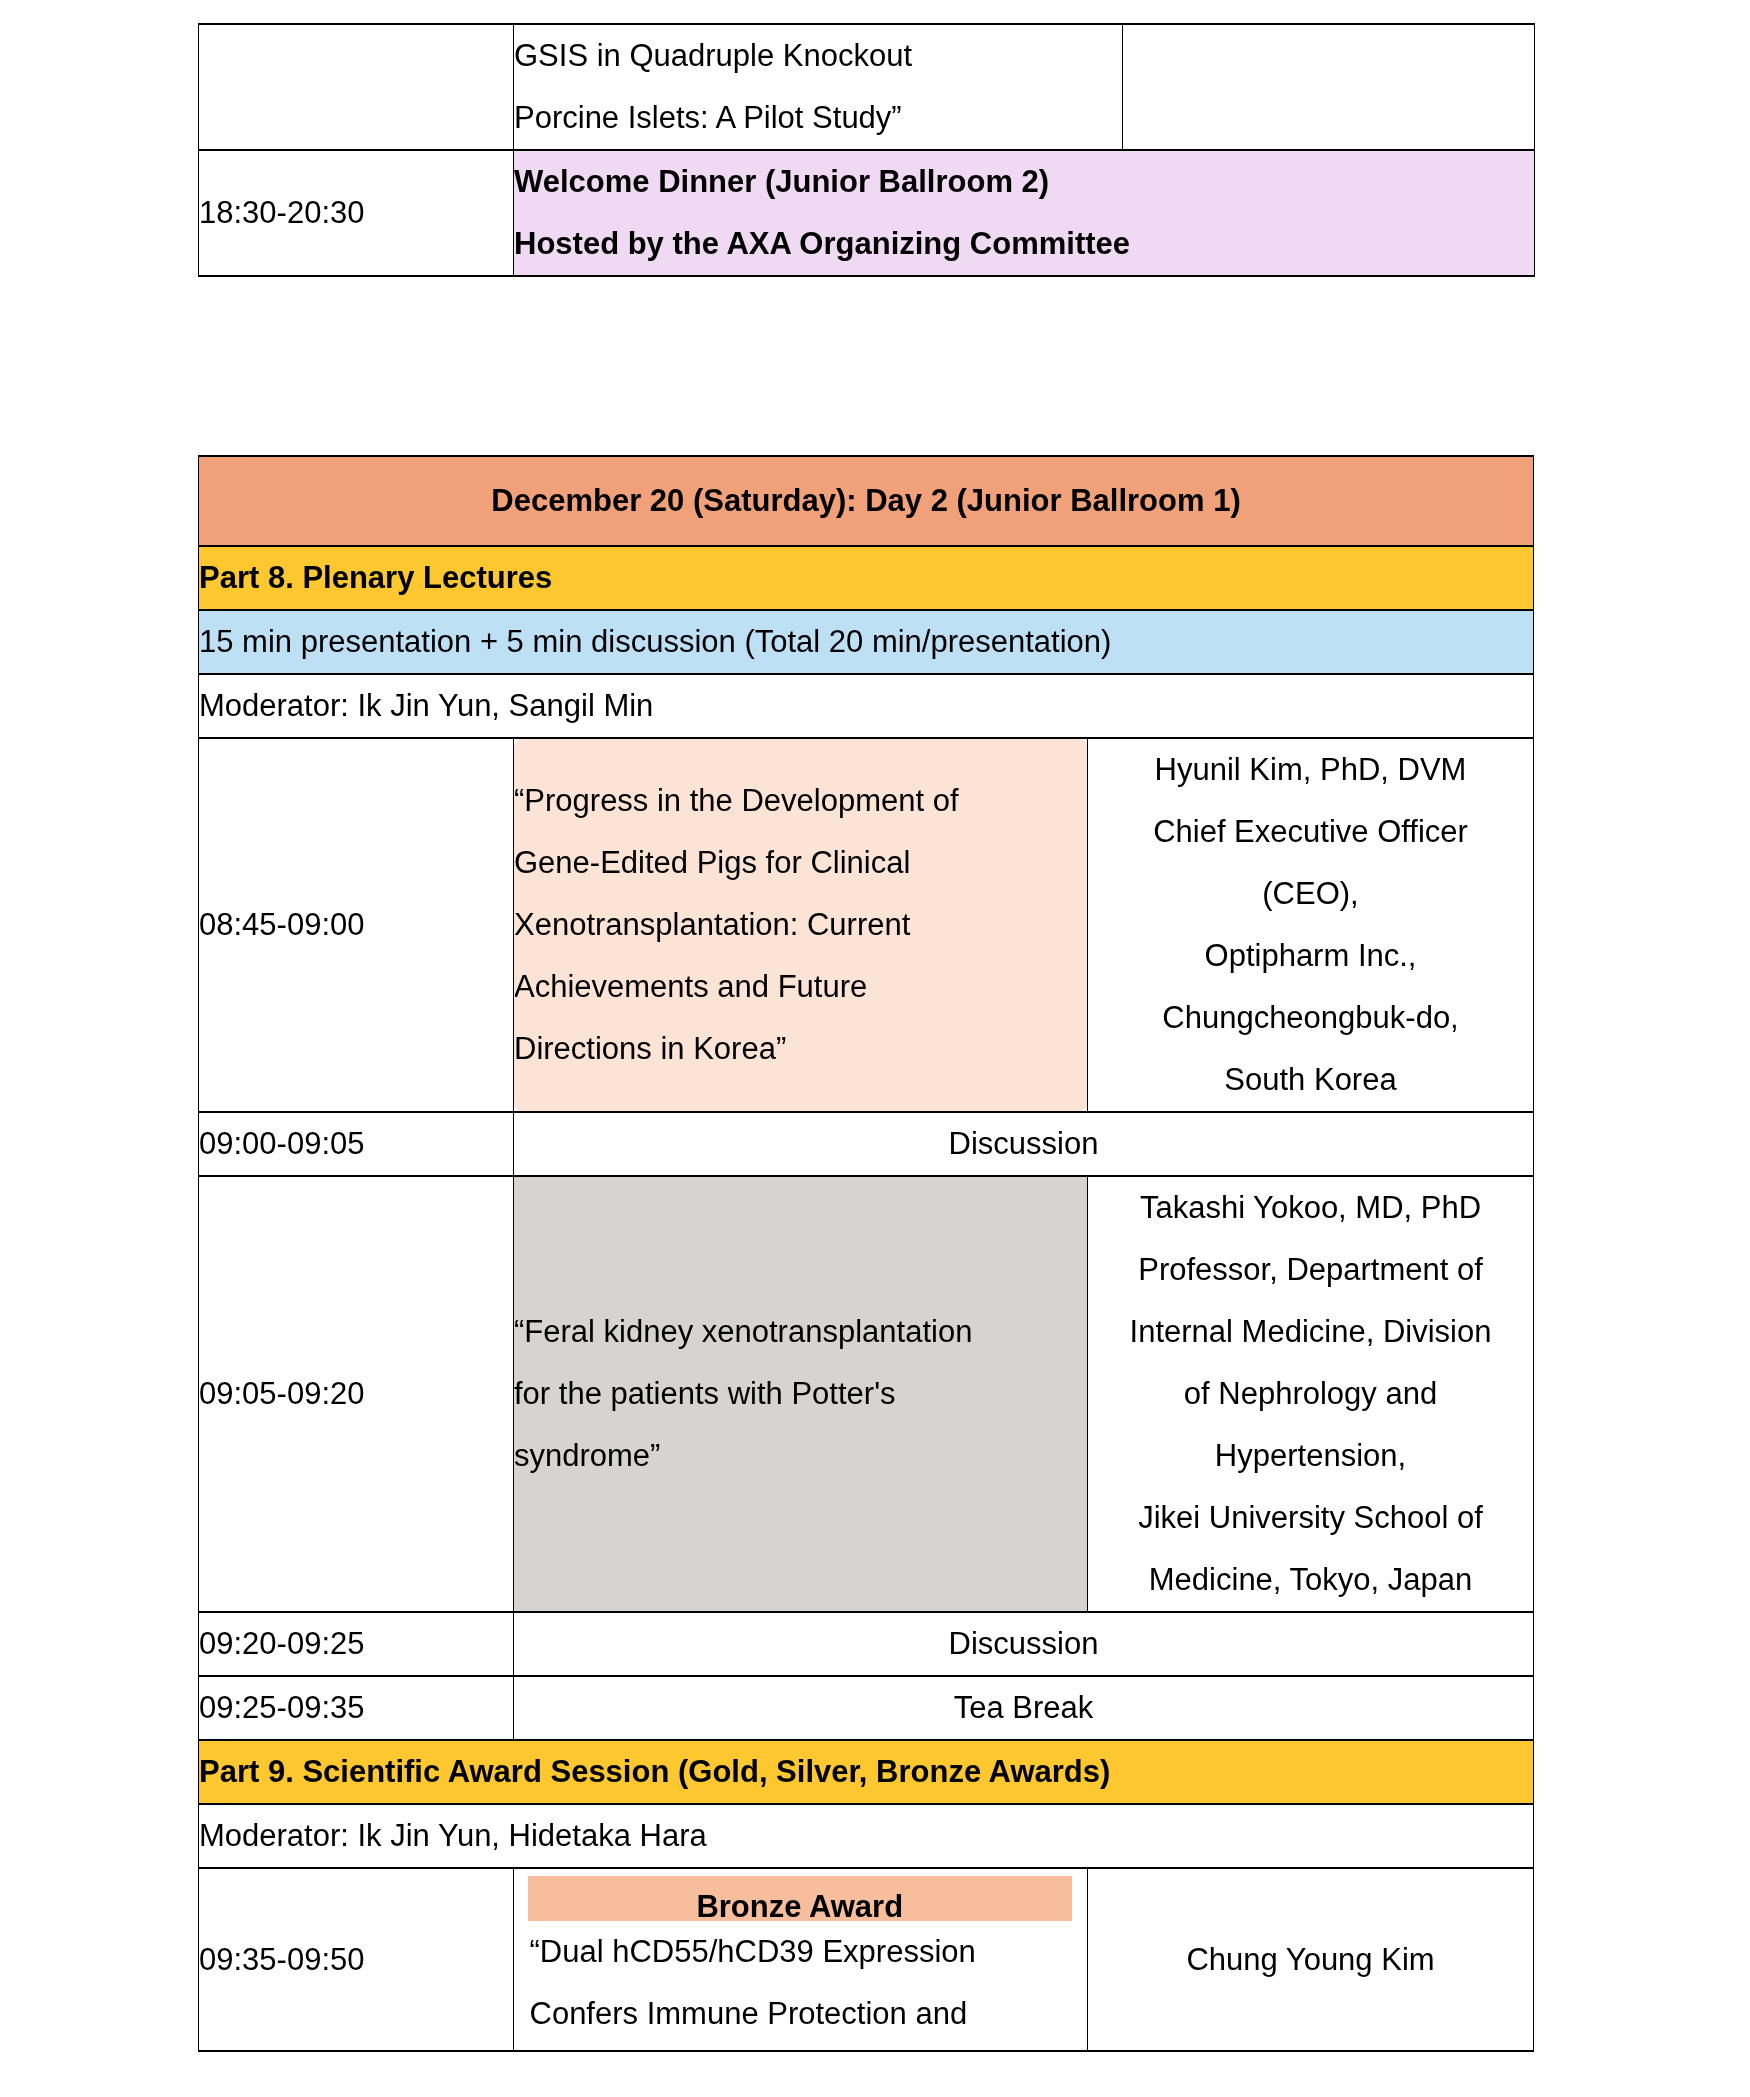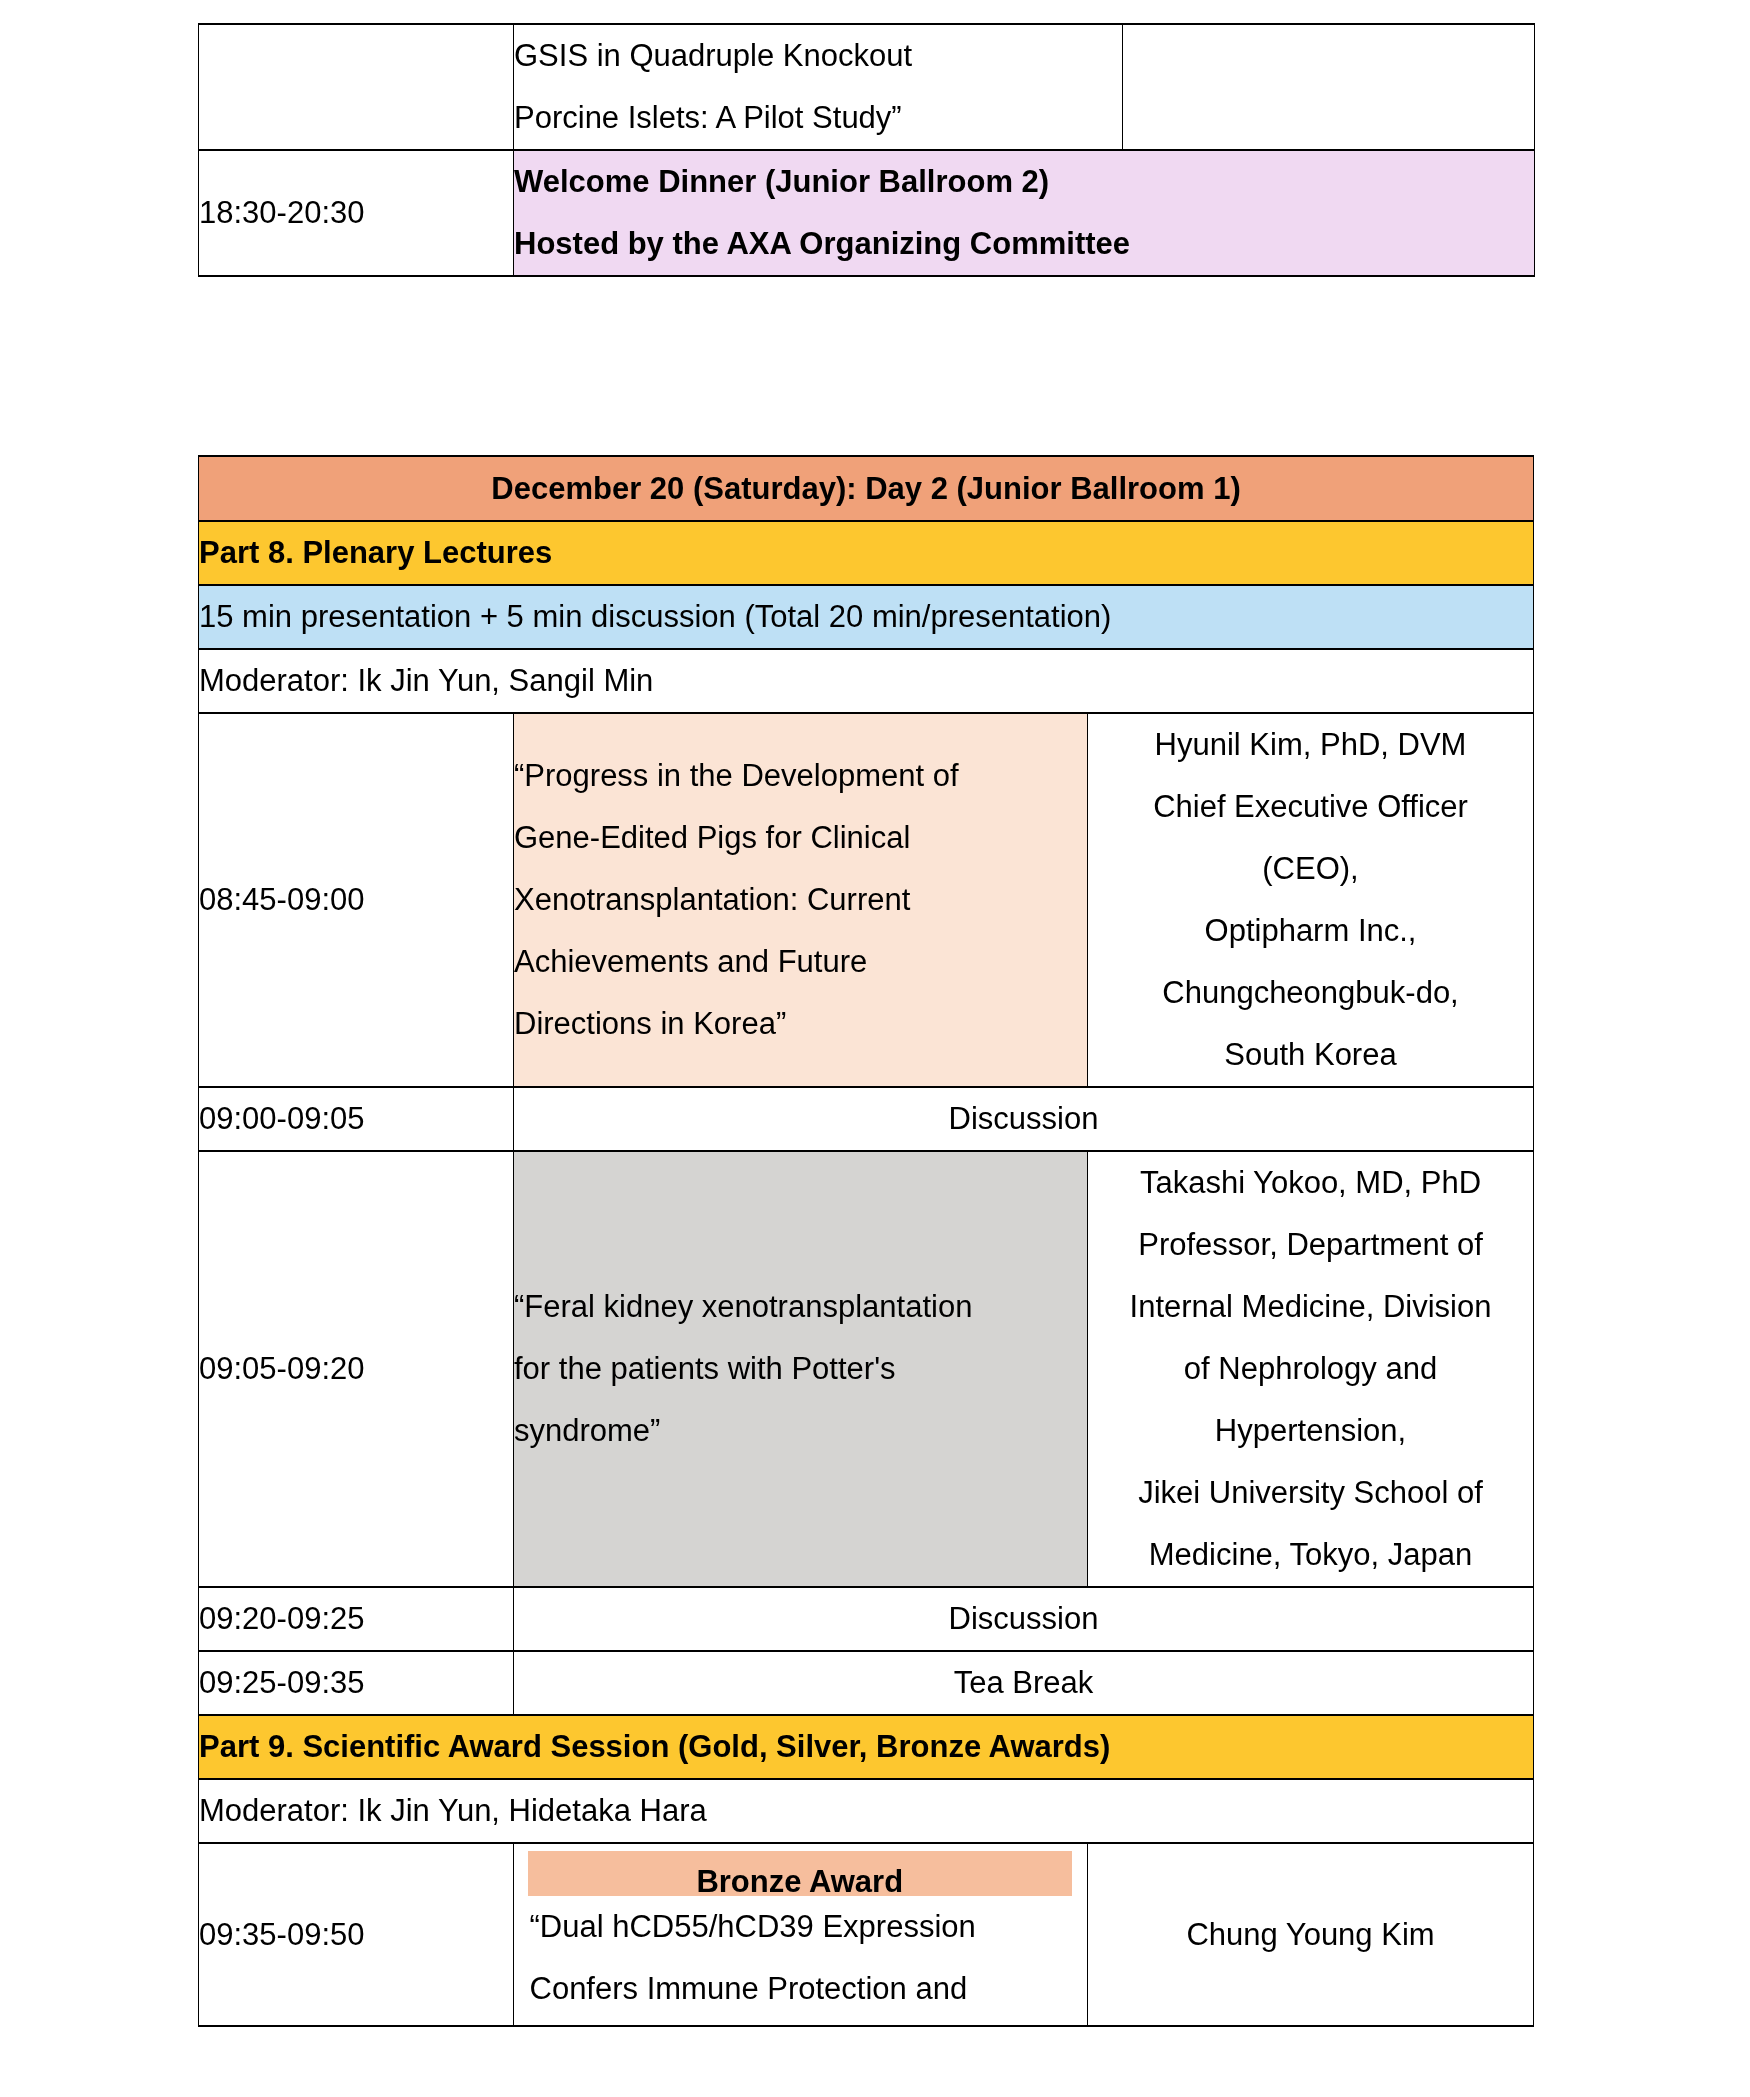--- a/index.html
+++ b/index.html
@@ -84,21 +84,21 @@
   </table>
 
 <table class="doc-table" style="left:198px; top:455px; width:1335px;">
   <colgroup>
     <col style="width:315px">
       <col style="width:574px">
       <col style="width:446px">
   </colgroup>
 
   <tbody>
-      <tr style="height:65px">
+      <tr style="height:90px">
     <td colspan="3" class="header-cell" id="day2-header-cell" style="background: rgb(240, 161, 121);">
       <span>December 20 (Saturday): Day 2  (Junior Ballroom 1)</span>
     </td>
   </tr>
 
   <tr style="height:62px">
     <td colspan="3" class="section-cell bold" id="part8-cell" style="background: rgb(253, 199, 47);">
       <span>Part 8. Plenary Lectures</span>
     </td>
   </tr>
@@ -112,21 +112,21 @@
   <tr style="height:62px">
     <td colspan="3" class="section-cell">
       <span>Moderator: Ik Jin Yun, Sangil Min</span>
     </td>
   </tr>
 
   <tr style="height:370px">
     <td class="time-cell">
       <span>08:45-09:00</span>
     </td>
-    <td class="title-cell" id="plenary1-title-cell" style="background: rgb(251, 228, 213);">
+    <td class="title-cell" id="plenary1-title-cell" style="background: rgb(251, 228, 213); border-radius: 10px;">
       <div>
             <div class="line">“Progress in the Development of</div>
             <div class="line">Gene-Edited Pigs for Clinical</div>
             <div class="line">Xenotransplantation: Current</div>
             <div class="line">Achievements and Future</div>
             <div class="line">Directions in Korea”</div>
           </div>
     </td>
     <td class="speaker-cell">
       <div>

